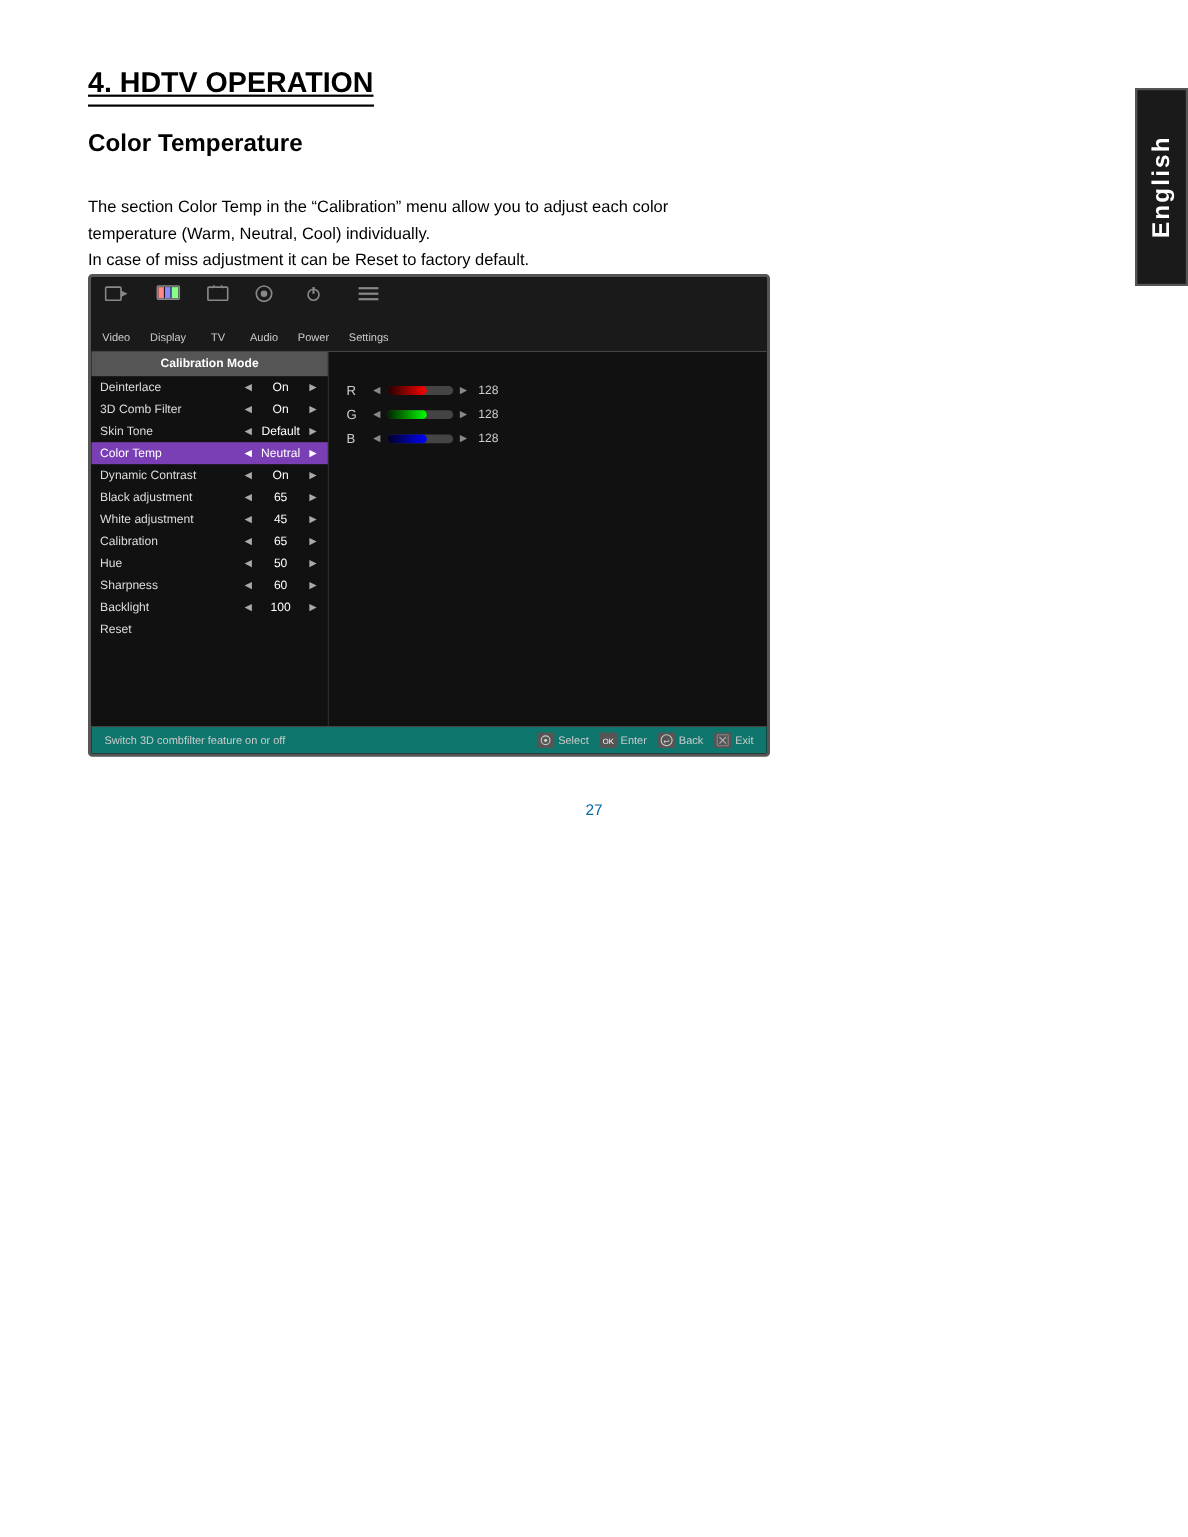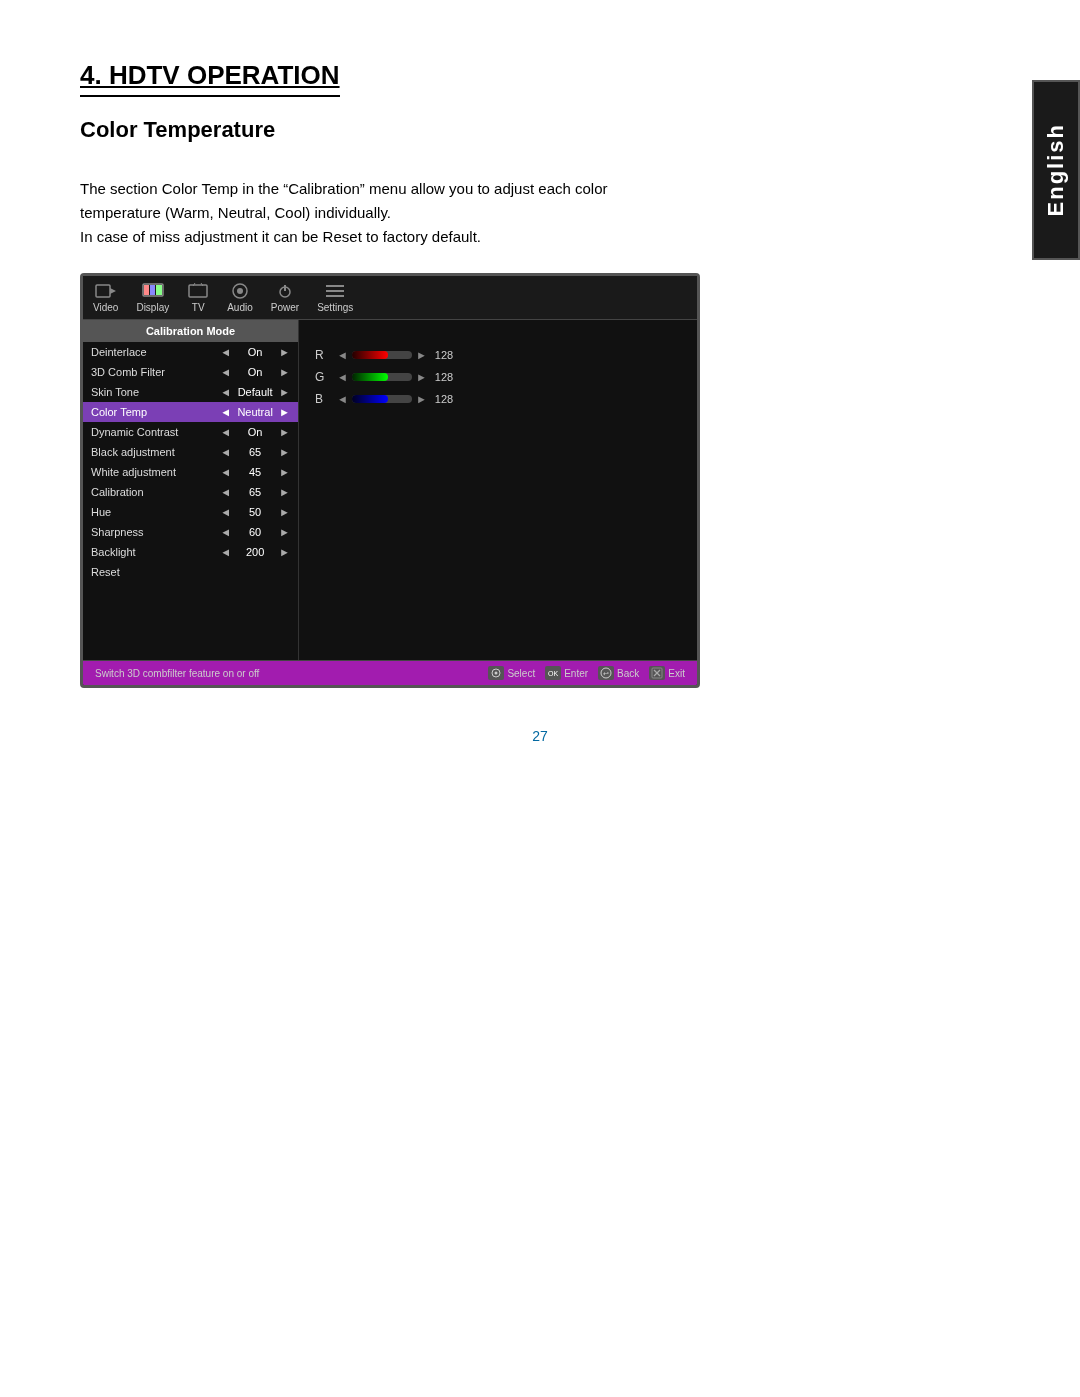--- a/index.html
+++ b/index.html
@@ -50,21 +50,20 @@
 
     .sub-title {
       font-size: 22px;
       font-weight: bold;
       margin-bottom: 16px;
     }
 
     .description {
       font-size: 15px;
       line-height: 1.6;
-      margin-bottom: 24px;
       max-width: 680px;
     }
 
     
     .tv-screen {
       width: 620px;
       background: #000;
       border: 3px solid #555;
       border-radius: 4px;
       overflow: hidden;
@@ -90,20 +89,21 @@
     .menu-icon {
       width: 22px;
       height: 18px;
       display: flex;
       align-items: center;
       justify-content: center;
     }
     .menu-label {
       color: #ccc;
       font-size: 10px;
+      margin-top: 24px;
     }
 
     
     .screen-body {
       display: flex;
       background: #111;
       min-height: 340px;
     }
 
     
@@ -188,21 +188,21 @@
     .slider-g { background: linear-gradient(to right, #020, #0f0); width: 60%; }
     .slider-b { background: linear-gradient(to right, #002, #00f); width: 60%; }
     .slider-value {
       color: #ccc;
       font-size: 11px;
       min-width: 28px;
     }
 
     
     .status-bar {
-      background: #a21caf;
+      background: #0f766e;
       border-top: 1px solid #444;
       padding: 5px 12px;
       display: flex;
       justify-content: space-between;
       align-items: center;
     }
     .status-text {
       color: #ccc;
       font-size: 10px;
     }
@@ -424,21 +424,21 @@
         <div class="menu-row">
           <span class="row-label">Sharpness</span>
           <span class="arrow-left">◄</span>
           <span class="row-value">60</span>
           <span class="arrow-right">►</span>
         </div>
 
         <div class="menu-row">
           <span class="row-label">Backlight</span>
           <span class="arrow-left">◄</span>
-          <span class="row-value">200</span>
+          <span class="row-value">100</span>
           <span class="arrow-right">►</span>
         </div>
 
         <div class="menu-row">
           <span class="row-label">Reset</span>
         </div>
       </div>
 
       <div class="right-panel">
 

